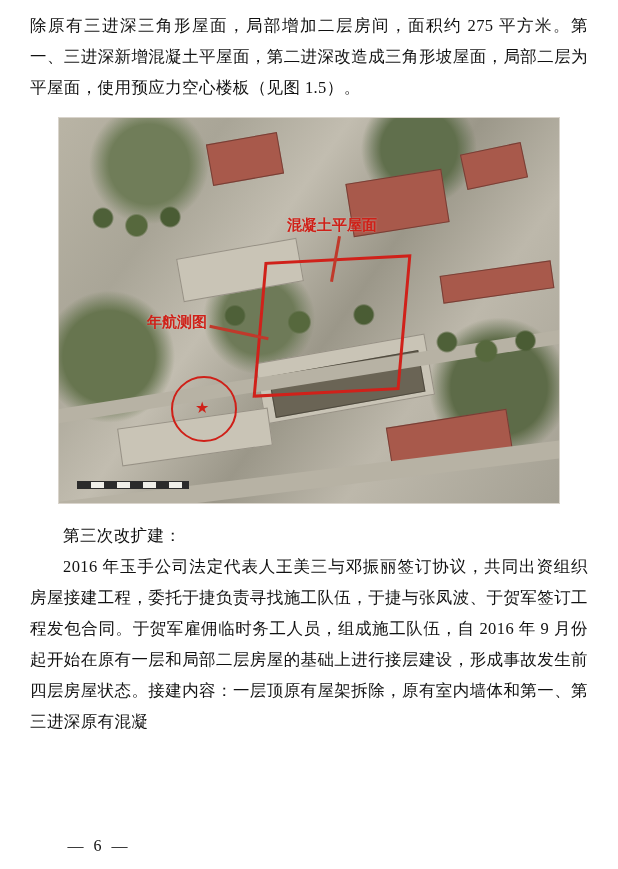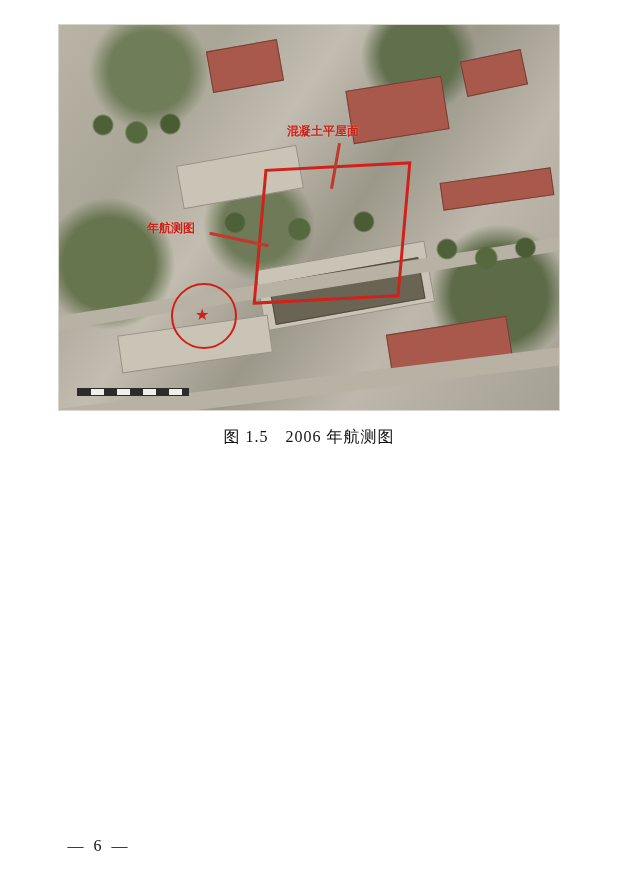--- a/index.html
+++ b/index.html
@@ -89,21 +89,21 @@
     position: absolute;
     background: #c0392b;
   }
   .ann-poly {
     position: absolute;
     border: 2px solid #d0211a;
   }
   .ann-text {
     position: absolute;
     color: #cf2018;
-    font-size: 12px;
+    font-size: 15px;
     font-family: Liberation Serif, serif;
     white-space: nowrap;
     font-weight: bold;
     text-shadow: 0 0 2px rgba(255,255,255,0.35);
   }
   .ann-circle {
     position: absolute;
     border: 2px solid #cf2018;
     border-radius: 50%;
   }
@@ -142,20 +142,21 @@
   .page-number-inner {
     display: inline-block;
     margin-left: -420px;
   }
 </style>
 </head>
 <body>
 
 <div class="page">
 
+  <p class="para">除原有三进深三角形屋面，局部增加二层房间，面积约 275 平方米。第一、三进深新增混凝土平屋面，第二进深改造成三角形坡屋面，局部二层为平屋面，使用预应力空心楼板（见图 1.5）。</p>
 
   <div class="figure-block">
     <div class="figure-frame">
       <div class="aerial"></div>
 
       <div class="roof-red" style="left:150px; top:20px; width:70px; height:40px; transform:rotate(-10deg);"></div>
       <div class="roof-red" style="left:290px; top:58px; width:95px; height:52px; transform:rotate(-9deg);"></div>
       <div class="roof-red" style="left:404px; top:30px; width:60px; height:34px; transform:rotate(-12deg);"></div>
       <div class="roof-red" style="left:382px; top:150px; width:110px; height:26px; transform:rotate(-8deg);"></div>
       <div class="slab" style="left:120px; top:130px; width:120px; height:42px; transform:rotate(-10deg);"></div>
@@ -175,20 +176,23 @@
 
       <div class="ann-text" style="left:228px; top:98px;">混凝土平屋面</div>
       <div class="ann-text" style="left:88px; top:195px;">年航测图</div>
 
       <div class="ann-circle" style="left:112px; top:258px; width:62px; height:62px;"></div>
       <div class="ann-star" style="left:136px; top:282px;">★</div>
 
       <div class="scale-bar"></div>
     </div>
 
-    <div class="figure-caption">图 1.5　2006 年航测图</div>
   </div>
 
+  <div class="body-block">
+    <p class="para indent">第三次改扩建：</p>
+    <p class="para indent">2016 年玉手公司法定代表人王美三与邓振丽签订协议，共同出资组织房屋接建工程，委托于捷负责寻找施工队伍，于捷与张凤波、于贺军签订工程发包合同。于贺军雇佣临时务工人员，组成施工队伍，自 2016 年 9 月份起开始在原有一层和局部二层房屋的基础上进行接层建设，形成事故发生前四层房屋状态。接建内容：一层顶原有屋架拆除，原有室内墙体和第一、第三进深原有混凝</p>
+  </div>
 
   <div class="page-number">
     <span class="page-number-inner">— 6 —</span>
   </div>
 </div>
 
 </body></html>

